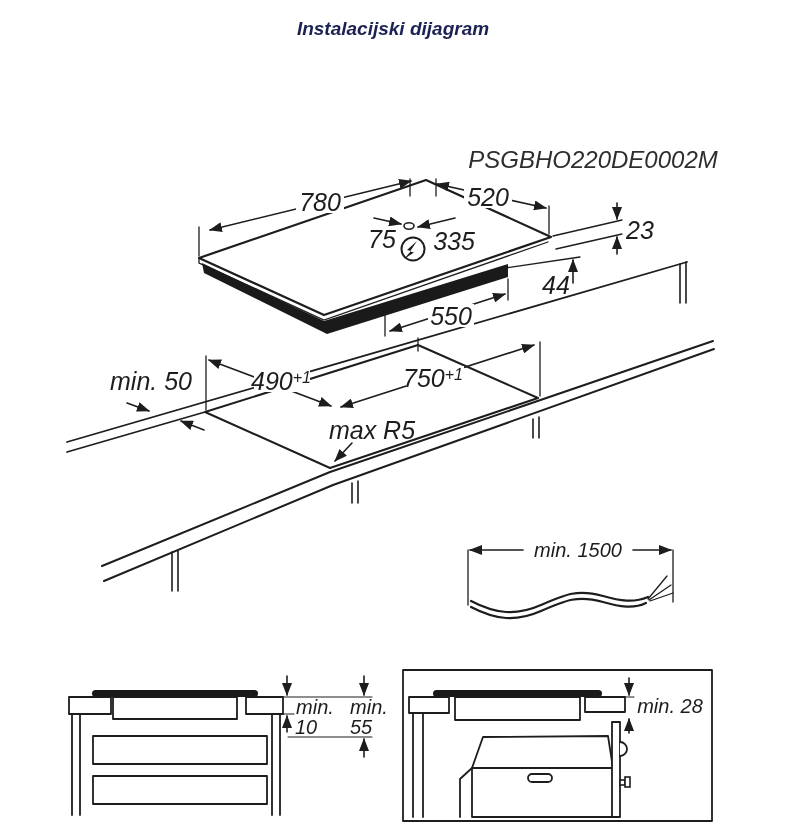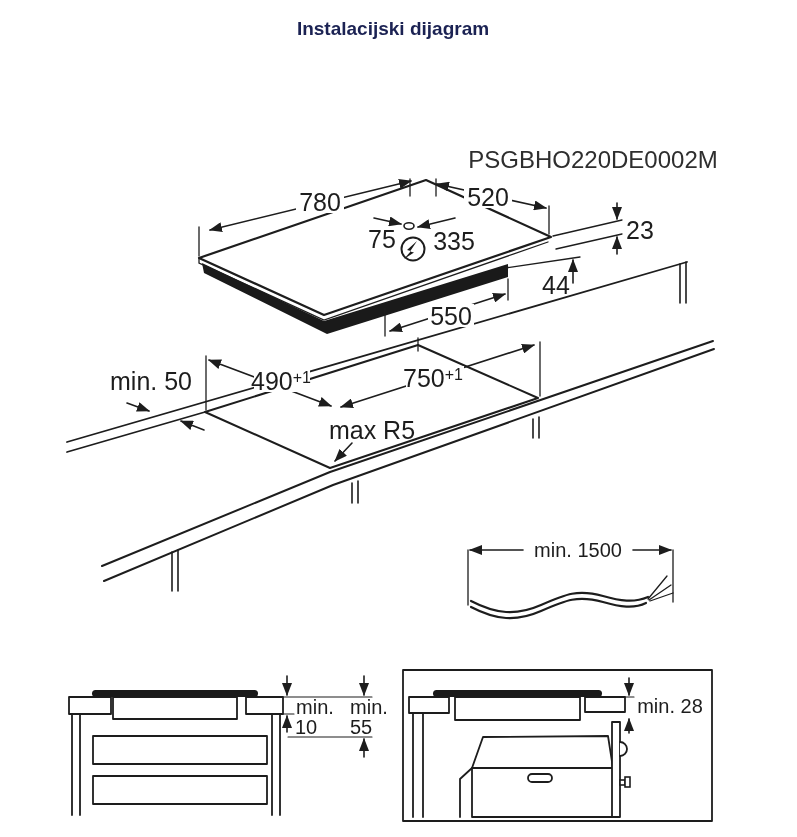--- a/index.html
+++ b/index.html
@@ -1,16 +1,16 @@
 <!DOCTYPE html>
 <html><head>
 <meta charset="utf-8">
 <style>
   html,body{margin:0;padding:0;background:#fff;}
-  .page{position:relative;width:797px;height:837px;background:#fff;overflow:hidden;}
+  .page{position:relative;width:797px;height:837px;background:#fff;overflow:hidden;font-style:italic;}
   svg text{font-family:"Liberation Sans", sans-serif;fill:#1d1d1d;}
   .t-title{font-size:19px;font-weight:bold;fill:#1b2253;text-anchor:middle;}
   .t-model{font-size:24px;fill:#2e2e2e;text-anchor:middle;}
   .t-dim{font-size:25px;text-anchor:middle;}
   .t-dim-s{font-size:20px;text-anchor:middle;}
   .sup{font-size:16px;}
   .s22{stroke:#1d1d1d;stroke-width:2.2;fill:none;stroke-linecap:round;stroke-linejoin:round;}
   .s2{stroke:#1d1d1d;stroke-width:2;fill:none;stroke-linecap:round;stroke-linejoin:round;}
   .s18{stroke:#1d1d1d;stroke-width:1.8;fill:none;stroke-linecap:round;stroke-linejoin:round;}
   .s16{stroke:#1d1d1d;stroke-width:1.6;fill:none;stroke-linecap:round;}

